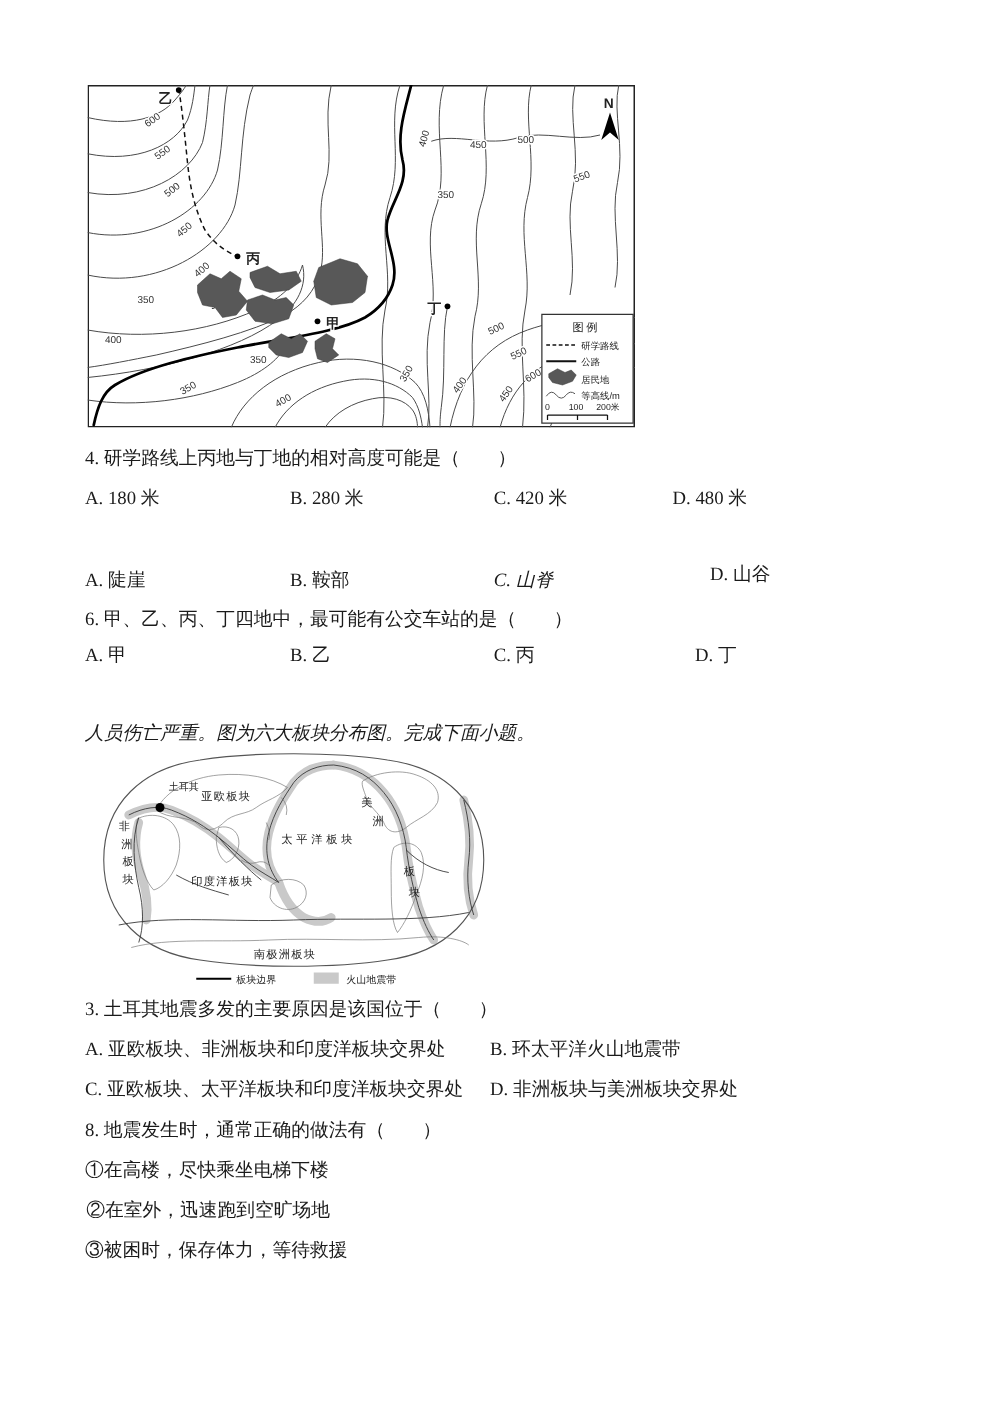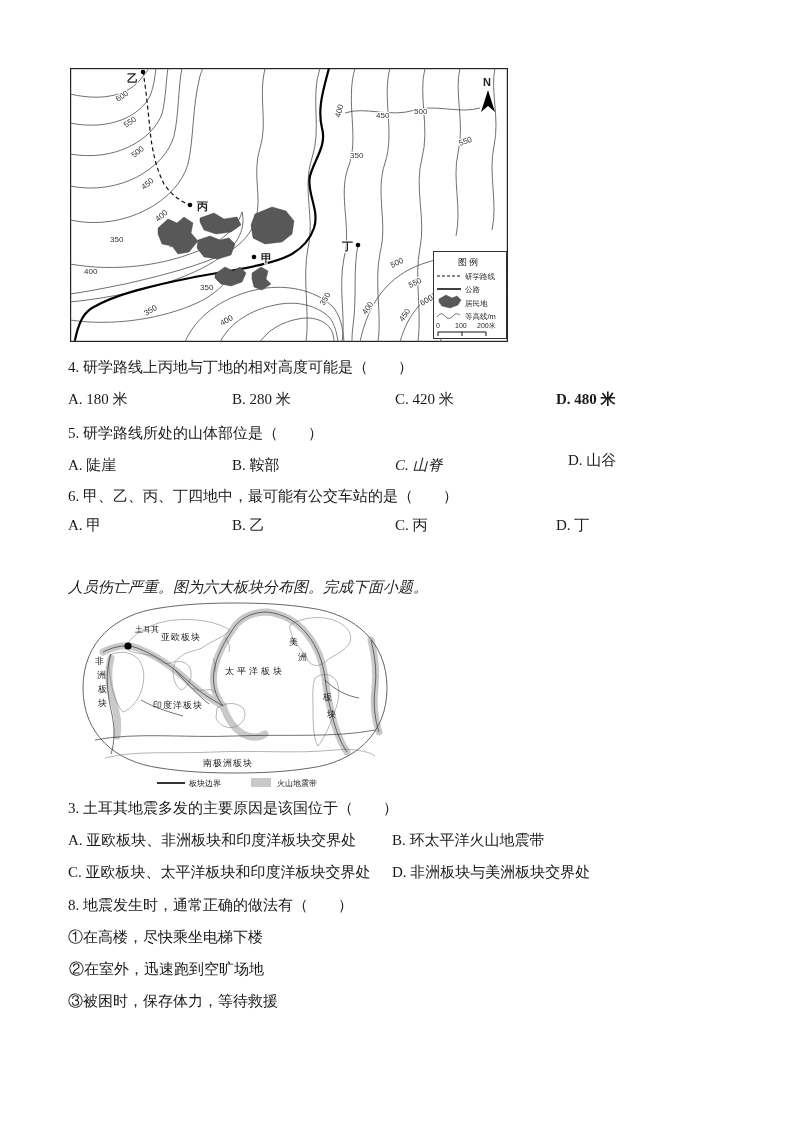--- a/index.html
+++ b/index.html
@@ -130,23 +130,22 @@
         <text style="font-size:7px;" x="407" y="260">200米</text>
         <path d="M368,264 h48 M368,264 v4 M392,264 v4 M416,264 v4" stroke="#111" stroke-width="1" fill="none"></path>
       </g>
     </svg>
   </div>
 
   <div class="line" style="left:68px; top:357px;">4. 研学路线上丙地与丁地的相对高度可能是（　　）</div>
   <div class="line" style="left:68px;  top:389px;">A. 180 米</div>
   <div class="line" style="left:232px; top:389px;">B. 280 米</div>
   <div class="line" style="left:395px; top:389px;">C. 420 米</div>
-  <div class="line" style="left:556px; top:389px;font-weight:bold;">D. 480 米</div>
-
-  <div class="line" style="left:68px; top:423px;">5. 研学路线所处的山体部位是（　　）</div>
+  <div class="line" style="left:538px; top:389px;">D. 480 米</div>
+
   <div class="line" style="left:68px;  top:455px;">A. 陡崖</div>
   <div class="line" style="left:232px; top:455px;">B. 鞍部</div>
   <div class="line" style="left:395px; top:455px;font-style:italic;">C. 山脊</div>
   <div class="line" style="left:556px; top:450px;margin-left:12px;">D. 山谷</div>
 
   <div class="line" style="left:68px; top:486px;">6. 甲、乙、丙、丁四地中，最可能有公交车站的是（　　）</div>
   <div class="line" style="left:68px;  top:515px;">A. 甲</div>
   <div class="line" style="left:232px; top:515px;">B. 乙</div>
   <div class="line" style="left:395px; top:515px;">C. 丙</div>
   <div class="line" style="left:556px; top:515px;">D. 丁</div>

